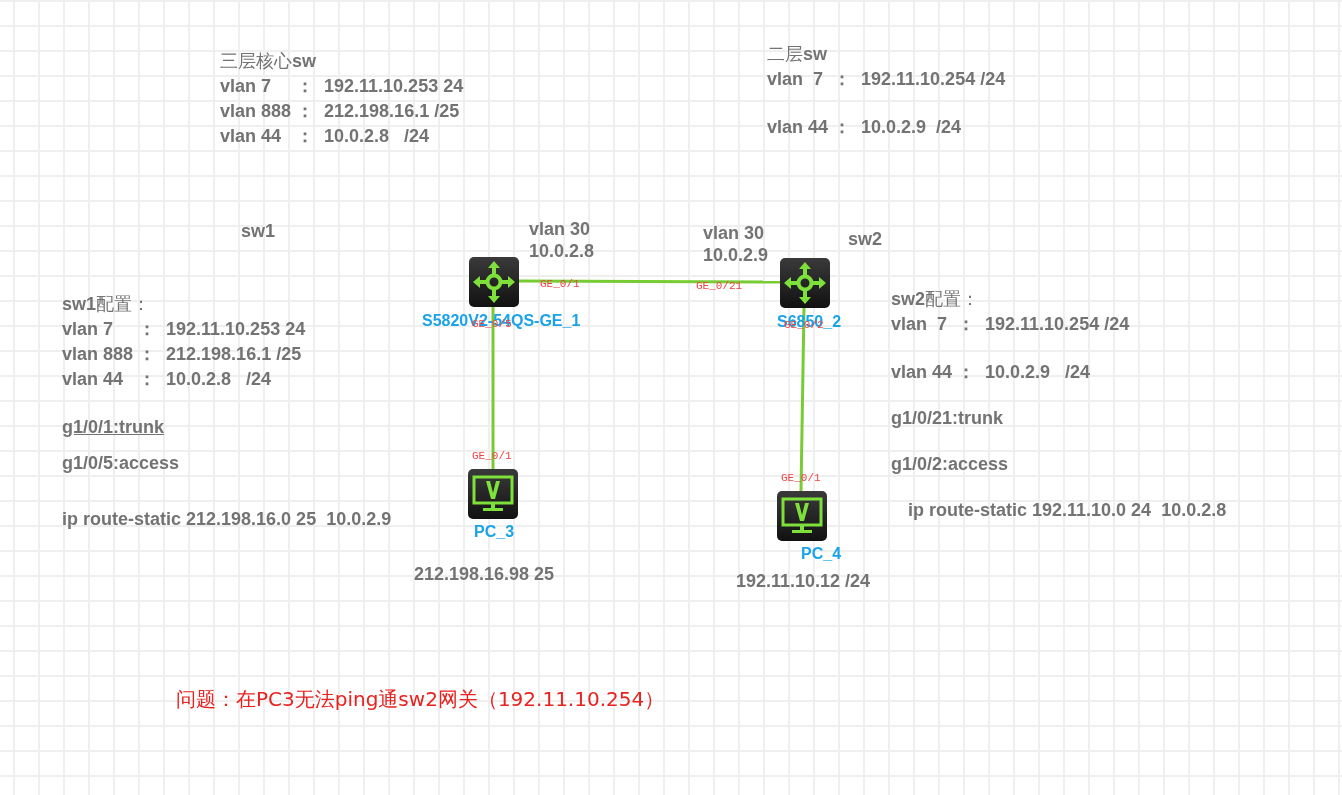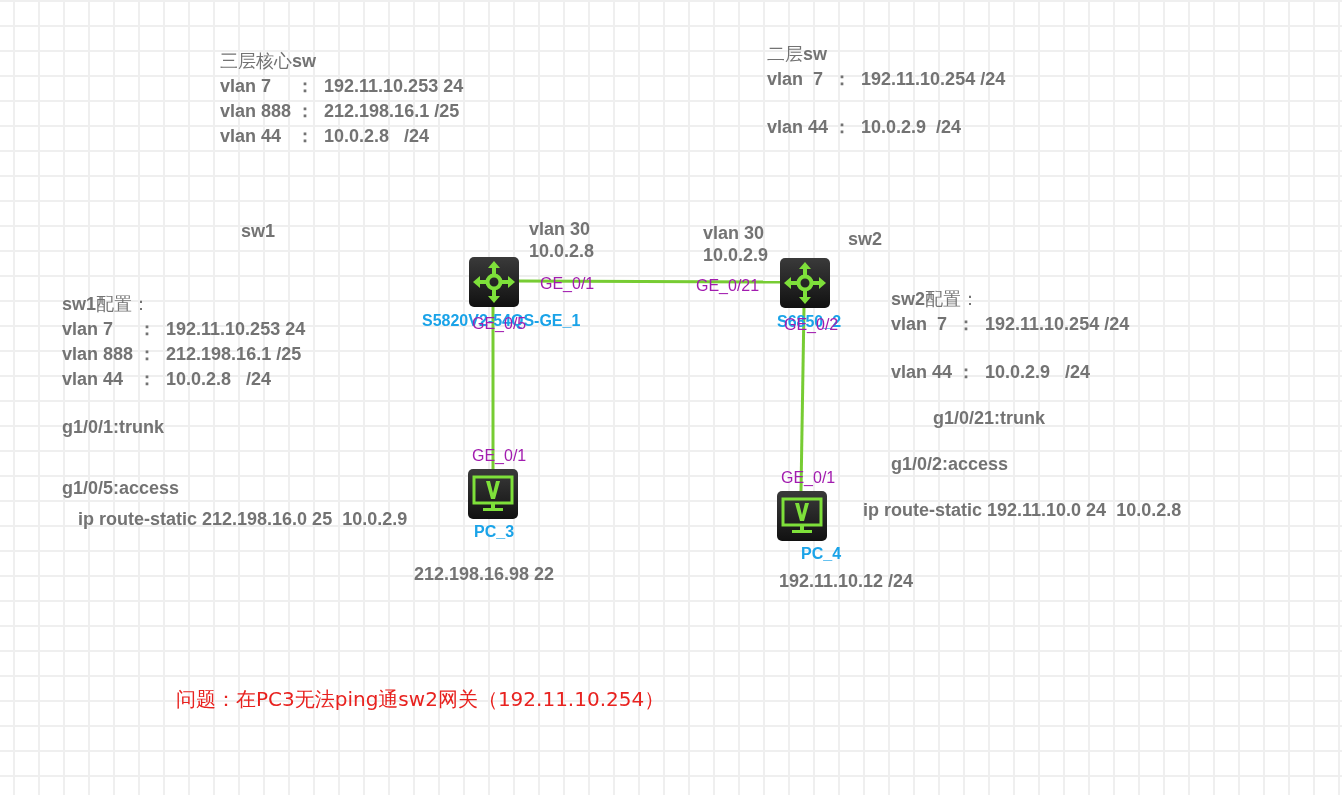--- a/index.html
+++ b/index.html
@@ -8,21 +8,21 @@
     background-color:#ffffff;
     background-image:
       linear-gradient(to right, #efefef 0, #efefef 2px, transparent 2px),
       linear-gradient(to bottom, #efefef 0, #efefef 2px, transparent 2px);
     background-size:25px 25px;
     background-position:13px 0px;
     font-family:"Liberation Sans", sans-serif;
   }
   .t { position:absolute; white-space:pre; color:#737373; font-weight:bold; font-size:18px; line-height:20px; }
   .cn { font-family:"DejaVu Serif", serif; font-weight:normal; }
-  .port { position:absolute; white-space:pre; font-size:16px; color:#a21caf; font-family:Liberation Sans, sans-serif; line-height:14px; }
+  .port { position:absolute; white-space:pre; font-size:11px; color:#ef4444; font-family:Liberation Mono, monospace; line-height:14px; }
   .devlabel { position:absolute; white-space:pre; font-size:16px; font-weight:bold; color:#1aa3e8; font-family:"Liberation Sans", sans-serif; line-height:14px; }
   .icon { position:absolute; width:50px; height:50px; border-radius:5px;
           background:linear-gradient(#3a3a3a, #111); }
   .icon svg { position:absolute; left:0; top:0; }
   #links { position:absolute; left:0; top:0; }
   .question { position:absolute; white-space:pre; color:#e8221f; font-size:20px; font-family:"DejaVu Sans", sans-serif; line-height:22px; }
 </style>
 </head>
 <body>
 
@@ -46,30 +46,30 @@
 
 <div class="t" style="left:529px;top:219px;">vlan 30</div>
 <div class="t" style="left:529px;top:241px;">10.0.2.8</div>
 <div class="t" style="left:703px;top:223px;">vlan 30</div>
 <div class="t" style="left:703px;top:245px;">10.0.2.9</div>
 
 <div class="t" style="left:62px;top:294px;"><span>sw1</span><span class="cn">配置：</span></div>
 <div class="t" style="left:62px;top:319px;">vlan 7     ：  192.11.10.253 24</div>
 <div class="t" style="left:62px;top:344px;">vlan 888 ：  212.198.16.1 /25</div>
 <div class="t" style="left:62px;top:369px;">vlan 44   ：  10.0.2.8   /24</div>
-<div class="t" style="left:62px;top:417px;">g1/0/1:trunk</div>
-<div class="t" style="left:62px;top:478px;">g1/0/5:access</div>
-<div class="t" style="left:78px;top:509px;">ip route-static 212.198.16.0 25  10.0.2.9</div>
+<div class="t" style="left:62px;top:417px;text-decoration:underline;">g1/0/1:trunk</div>
+<div class="t" style="left:62px;top:453px;">g1/0/5:access</div>
+<div class="t" style="left:62px;top:509px;">ip route-static 212.198.16.0 25  10.0.2.9</div>
 
 <div class="t" style="left:891px;top:289px;"><span>sw2</span><span class="cn">配置：</span></div>
 <div class="t" style="left:891px;top:314px;">vlan  7  ：  192.11.10.254 /24</div>
 <div class="t" style="left:891px;top:362px;">vlan 44 ：  10.0.2.9   /24</div>
-<div class="t" style="left:933px;top:408px;">g1/0/21:trunk</div>
+<div class="t" style="left:891px;top:408px;">g1/0/21:trunk</div>
 <div class="t" style="left:891px;top:454px;">g1/0/2:access</div>
-<div class="t" style="left:863px;top:500px;">ip route-static 192.11.10.0 24  10.0.2.8</div>
+<div class="t" style="left:908px;top:500px;">ip route-static 192.11.10.0 24  10.0.2.8</div>
 
 <div class="icon" style="left:469px;top:257px;">
   <svg width="50" height="50" viewBox="0 0 50 50">
     <g stroke="#7ee03a" stroke-width="4" fill="none" stroke-linecap="round">
       <circle cx="25" cy="25" r="6.5"></circle>
       <line x1="25" y1="18" x2="25" y2="9"></line>
         <line x1="25" y1="32" x2="25" y2="41"></line>
       <line x1="18" y1="25" x2="9" y2="25"></line>
         <line x1="32" y1="25" x2="41" y2="25"></line>
     </g>
@@ -122,16 +122,16 @@
 </div>
 <div class="devlabel" style="left:801px;top:547px;">PC_4</div>
 
 <div class="port" style="left:540px;top:277px;">GE_0/1</div>
 <div class="port" style="left:696px;top:279px;text-align:right;">GE_0/21</div>
 <div class="port" style="left:472px;top:317px;">GE_0/5</div>
 <div class="port" style="left:784px;top:318px;">GE_0/2</div>
 <div class="port" style="left:472px;top:449px;">GE_0/1</div>
 <div class="port" style="left:781px;top:471px;">GE_0/1</div>
 
-<div class="t" style="left:414px;top:564px;">212.198.16.98 22</div>
-<div class="t" style="left:736px;top:571px;margin-left:43px;">192.11.10.12 /24</div>
+<div class="t" style="left:414px;top:564px;">212.198.16.98 25</div>
+<div class="t" style="left:736px;top:571px;">192.11.10.12 /24</div>
 
 <div class="question" style="left:176px;top:688px;">问题：在PC3无法ping通sw2网关（192.11.10.254）</div>
 
 </body></html>

